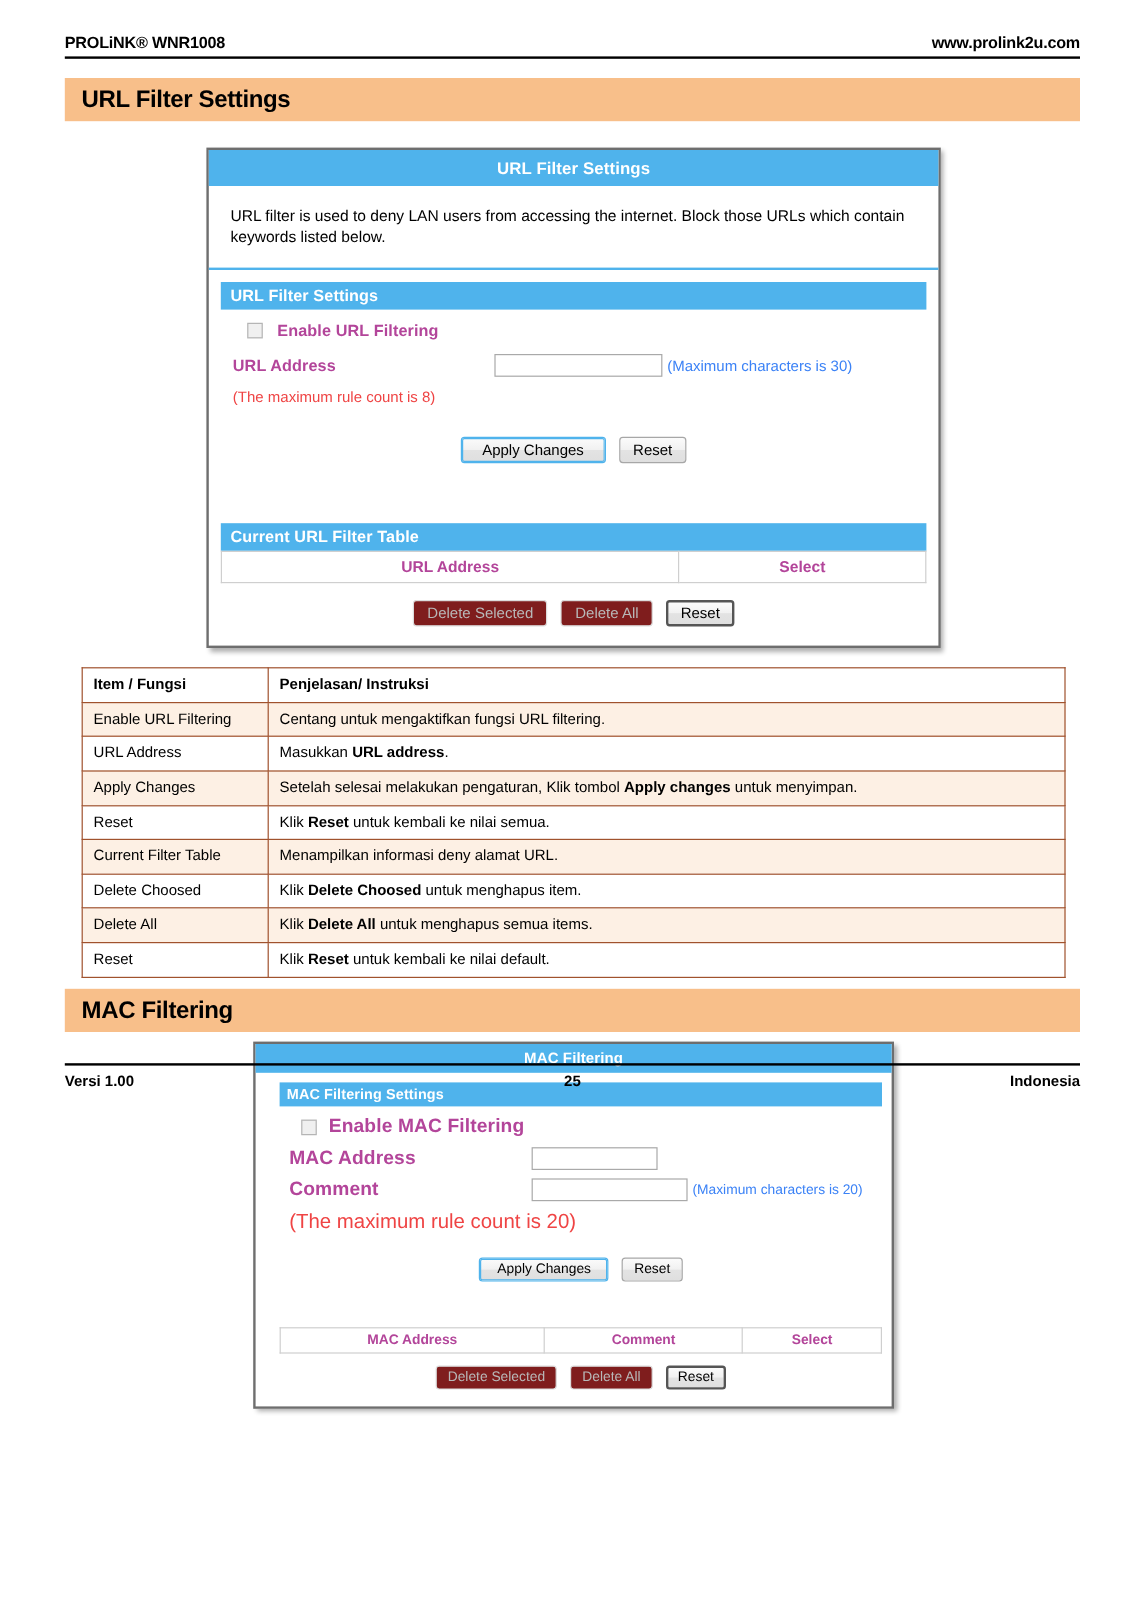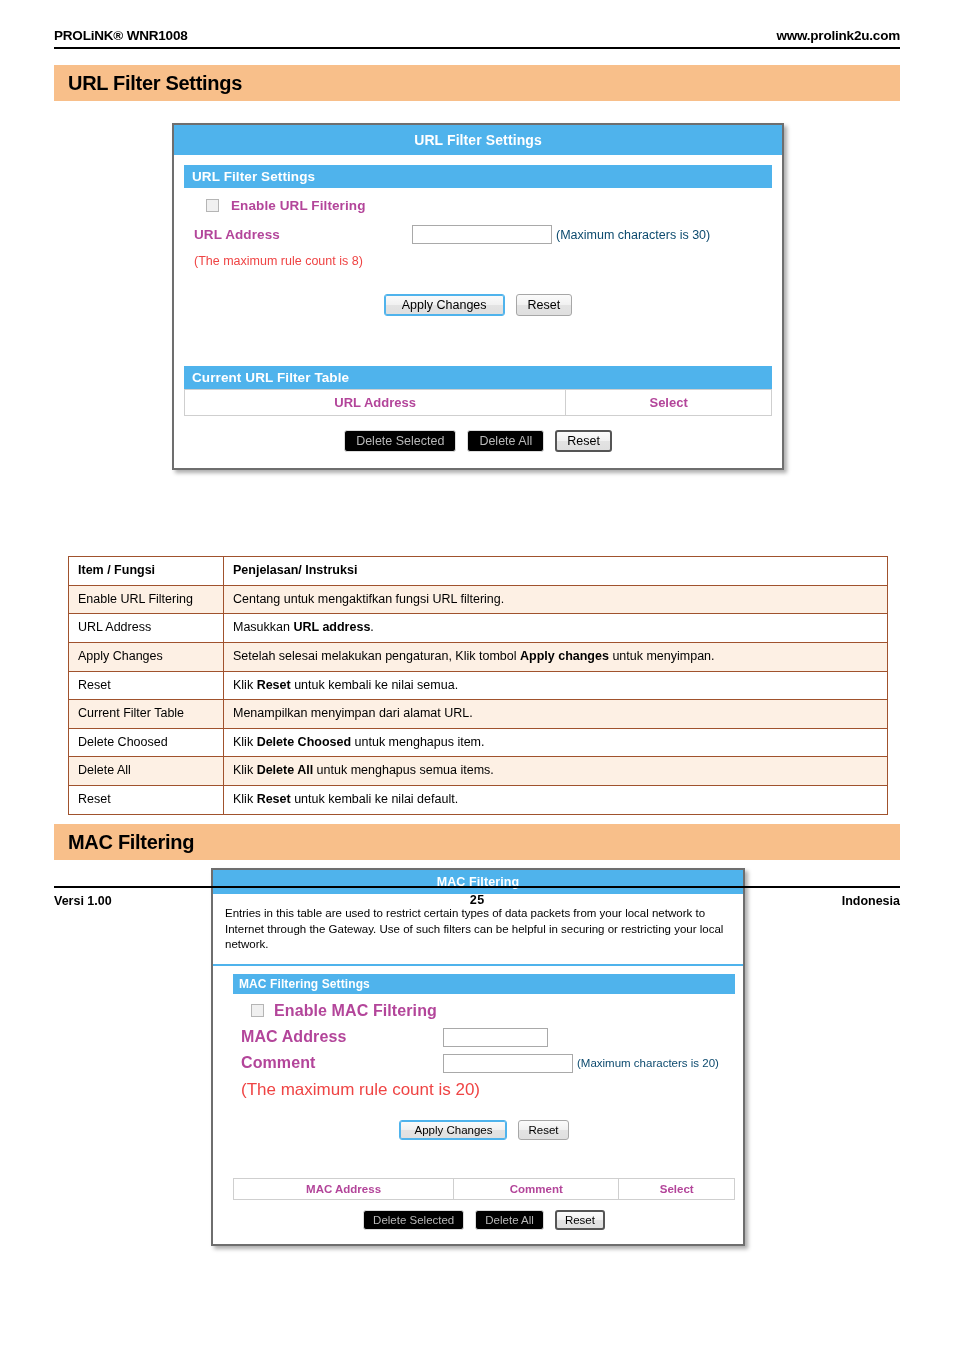--- a/index.html
+++ b/index.html
@@ -158,21 +158,21 @@
     border: 1px solid #a9a9a9;
     background: #ffffff;
     box-sizing: border-box;
   }
   .txtbox.w-url { width: 140px; }
   .txtbox.w-mac { width: 105px; }
   .txtbox.w-comment { width: 130px; }
 
   .hint {
     font-size: 12.5px;
-    color: #0c4a6e;
+    color: #3b82f6;
     margin-left: 4px;
     white-space: nowrap;
   }
   .shot-mac .hint { font-size: 11.5px; }
 
   .note {
     font-size: 12.5px;
     color: #ef4444;
     margin-left: -12px;
     margin-top: 4px;
@@ -214,21 +214,21 @@
   .btn.pressed {
     border: 2px solid #555;
     border-radius: 3px;
     padding: 2px 10px;
     font-weight: normal;
   }
   .shot-mac .btn.pressed { padding: 1px 8px; }
 
   .btn.disabled {
     color: #b8b8b8;
-    background: #000000;
+    background: #7f1d1d;
     border: 1px solid #dcdcdc;
   }
 
   .btn-row.lower { margin-top: 14px; margin-bottom: 2px; }
   .shot-mac .btn-row.lower { margin-top: 10px; }
 
   .spacer-28 { height: 40px; }
   .shot-mac .spacer-28 { height: 30px; }
 
   
@@ -273,21 +273,21 @@
     right: 54px;
     bottom: 44px;
     border-top: 2.5px solid #000;
     padding-top: 6px;
     display: flex;
     justify-content: space-between;
     align-items: center;
     font-size: 12.5px;
     font-weight: bold;
   }
-  .doc-footer .mid { position: absolute; left: 50%; transform: translateX(-50%); font-family: Liberation Mono, monospace; }
+  .doc-footer .mid { position: absolute; left: 50%; transform: translateX(-50%); }
 </style>
 </head>
 <body>
 
 <div class="page">
 
   <div class="doc-header">
     <div class="left">PROLiNK® WNR1008</div>
     <div class="right">www.prolink2u.com</div>
   </div>
@@ -295,20 +295,21 @@
   <div class="section-banner">
     <span class="title">URL Filter Settings</span>
   </div>
 
   <div class="section-banner" style="position:absolute; left:54px; top:808px; width:846px;">
     <span class="title">MAC Filtering</span>
   </div>
 
   <div class="shot shot-url">
     <div class="shot-title">URL Filter Settings</div>
+    <div class="shot-desc">URL filter is used to deny LAN users from accessing the internet. Block those URLs which contain keywords listed below.</div>
     <div class="shot-body">
 
       <div class="bar">URL Filter Settings</div>
 
       <div class="field-area">
         <div class="row-check">
           <span class="cbx"></span>
           <span class="lbl">Enable URL Filtering</span>
         </div>
 
@@ -366,41 +367,40 @@
           <tr class="alt">
             <td class="c1">Apply Changes</td>
             <td>Setelah selesai melakukan pengaturan, Klik tombol <b>Apply changes</b> untuk menyimpan.</td>
           </tr>
           <tr>
             <td class="c1">Reset</td>
             <td>Klik <b>Reset</b> untuk kembali ke nilai semua.</td>
           </tr>
           <tr class="alt">
             <td class="c1">Current Filter Table</td>
-            <td>Menampilkan menyimpan dari alamat URL.</td>
+            <td>Menampilkan informasi deny alamat URL.</td>
           </tr>
           <tr>
             <td class="c1">Delete Choosed</td>
             <td>Klik <b>Delete Choosed</b> untuk menghapus item.</td>
           </tr>
           <tr class="alt">
             <td class="c1">Delete All</td>
             <td>Klik <b>Delete All</b> untuk menghapus semua items.</td>
           </tr>
           <tr>
             <td class="c1">Reset</td>
             <td>Klik <b>Reset</b> untuk kembali ke nilai default.</td>
           </tr>
         </tbody>
     </table>
   </div>
 
   <div class="shot shot-mac">
     <div class="shot-title">MAC Filtering</div>
-    <div class="shot-desc">Entries in this table are used to restrict certain types of data packets from your local network to Internet through the Gateway. Use of such filters can be helpful in securing or restricting your local network.</div>
     <div class="shot-body">
 
       <div class="bar">MAC Filtering Settings</div>
 
       <div class="field-area">
         <div class="row-check">
           <span class="cbx"></span>
           <span class="lbl">Enable MAC Filtering</span>
         </div>
 

